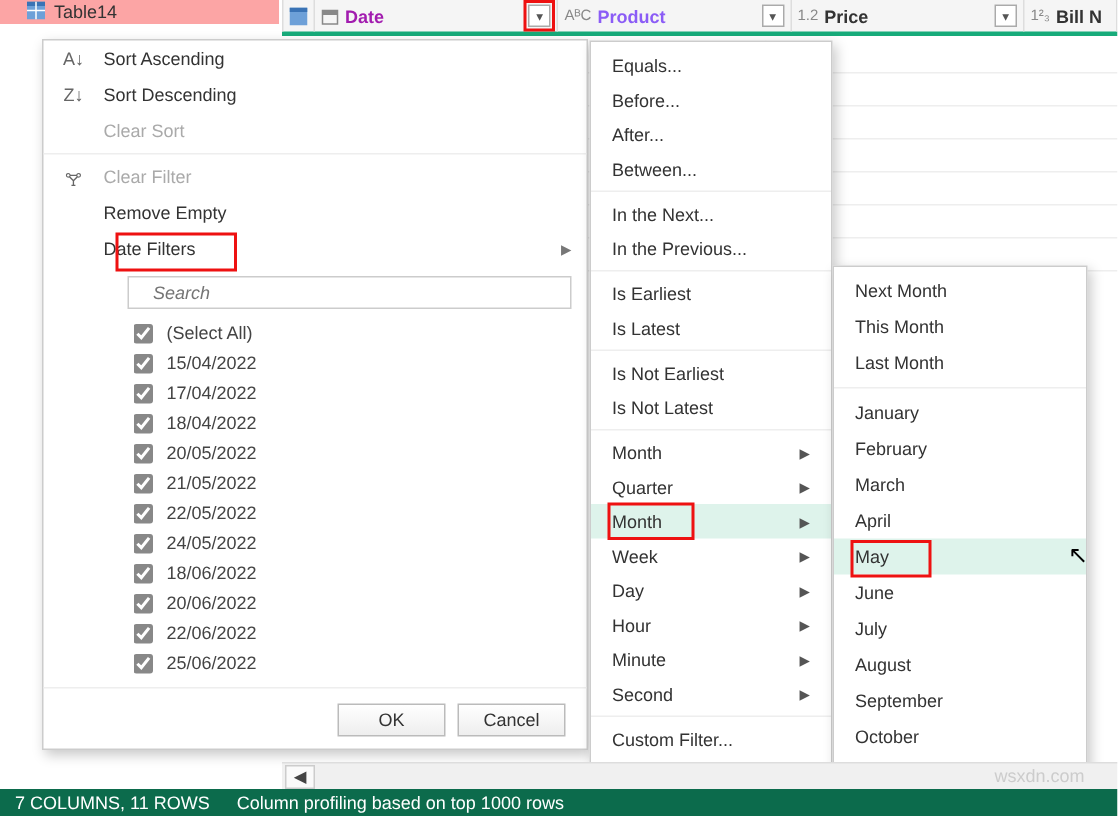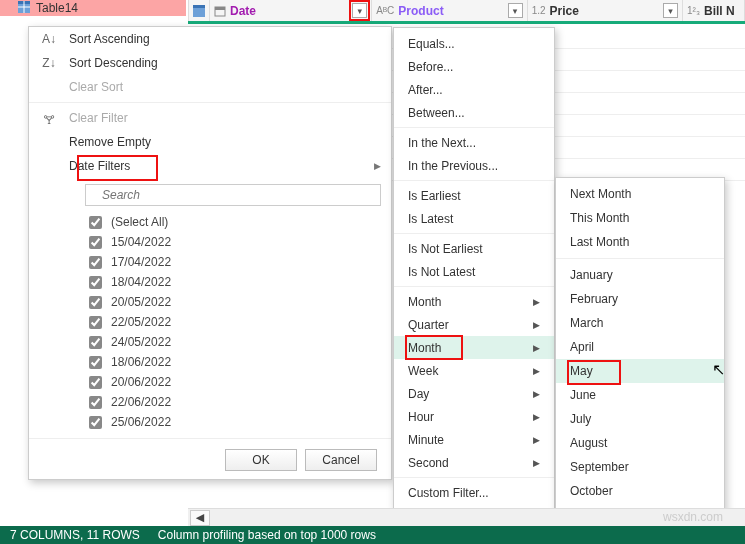--- a/index.html
+++ b/index.html
@@ -194,20 +194,24 @@
       <label class="check-item">
         <input type="checkbox" checked="" style="">
         <span>18/04/2022</span>
       </label>
       <label class="check-item">
         <input type="checkbox" checked="" style="">
         <span>20/05/2022</span>
       </label>
       <label class="check-item">
         <input type="checkbox" checked="" style="">
+        <span>21/05/2022</span>
+      </label>
+      <label class="check-item">
+        <input type="checkbox" checked="" style="">
         <span>22/05/2022</span>
       </label>
       <label class="check-item">
         <input type="checkbox" checked="" style="">
         <span>24/05/2022</span>
       </label>
       <label class="check-item">
         <input type="checkbox" checked="" style="">
         <span>18/06/2022</span>
       </label>

